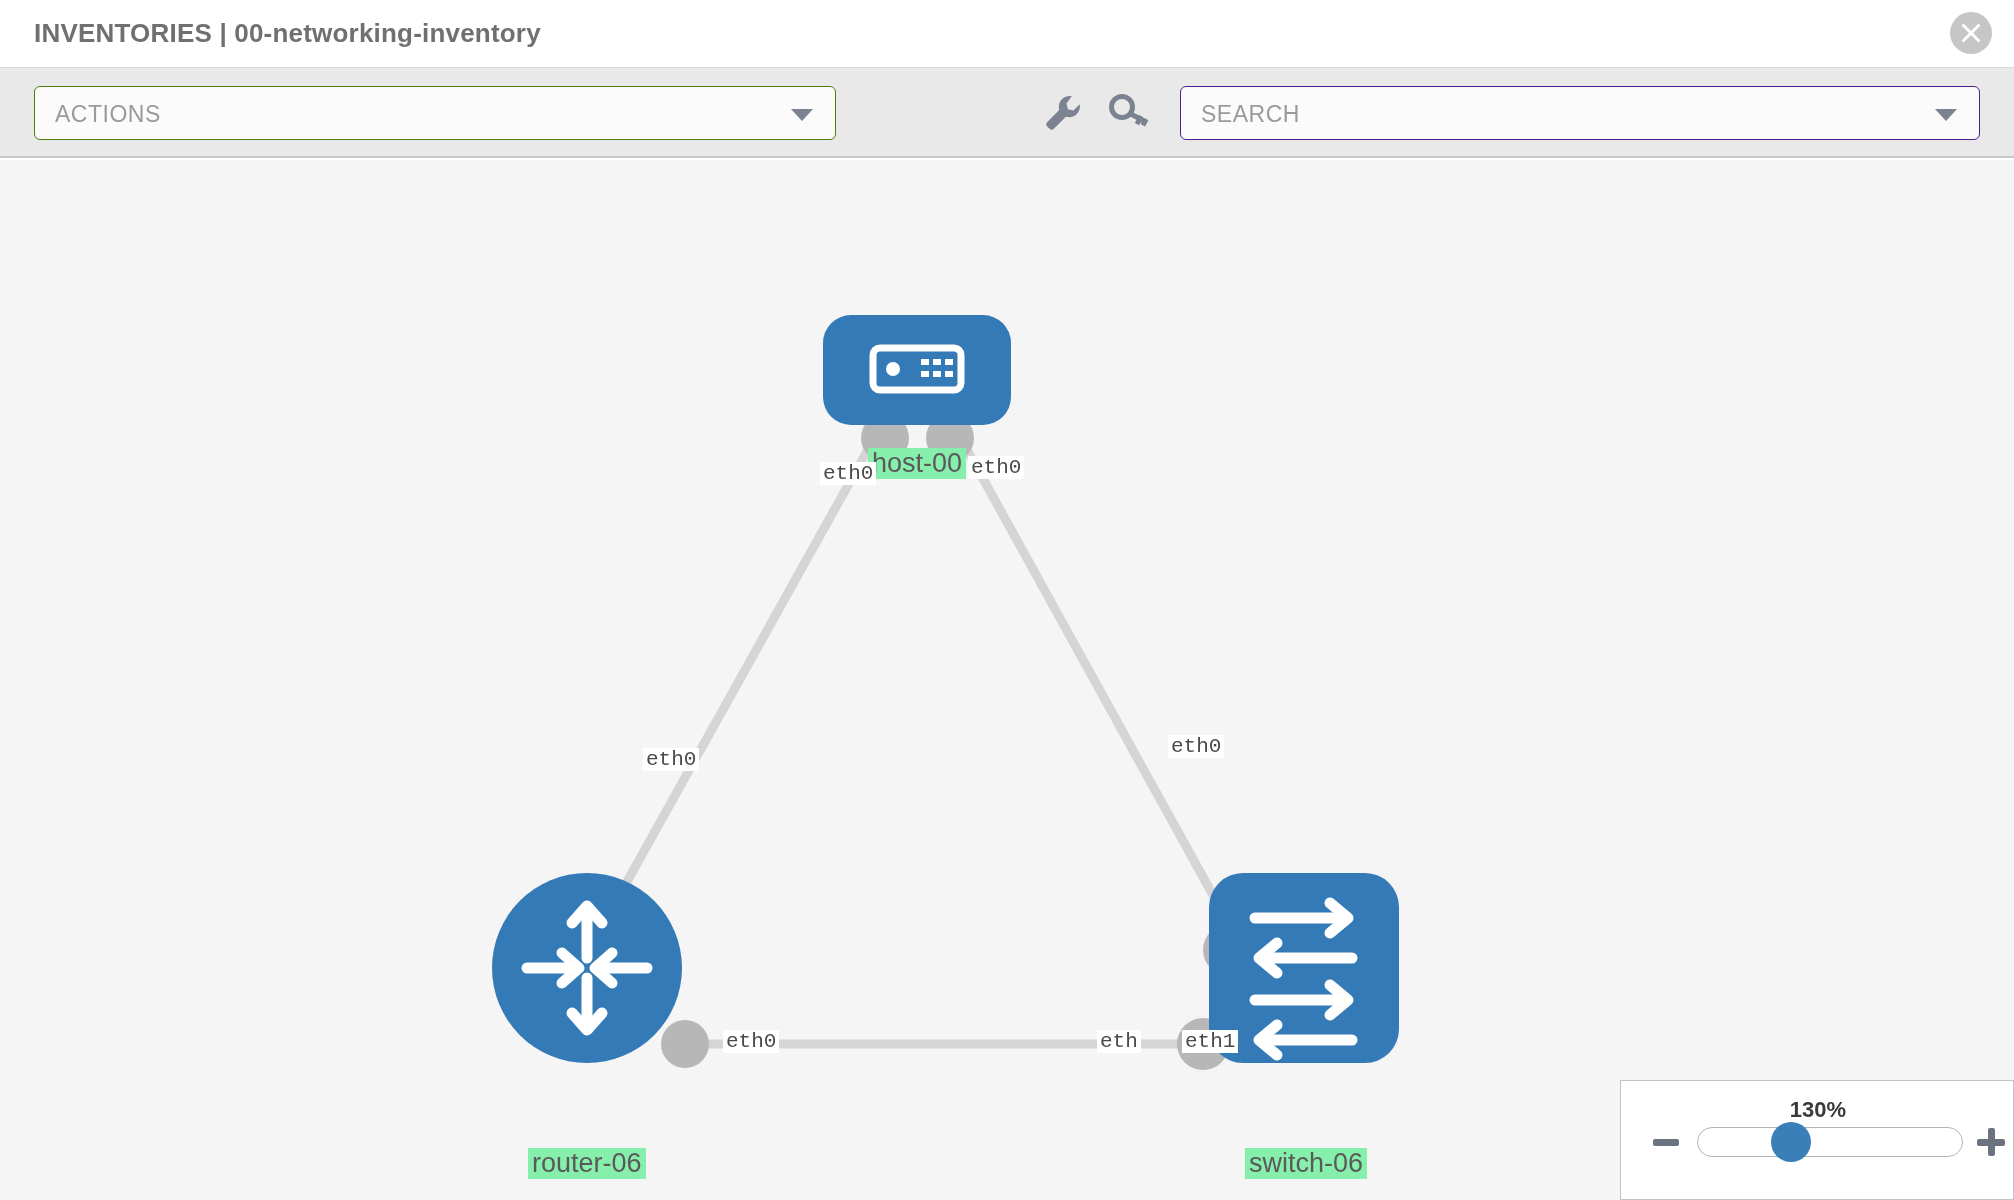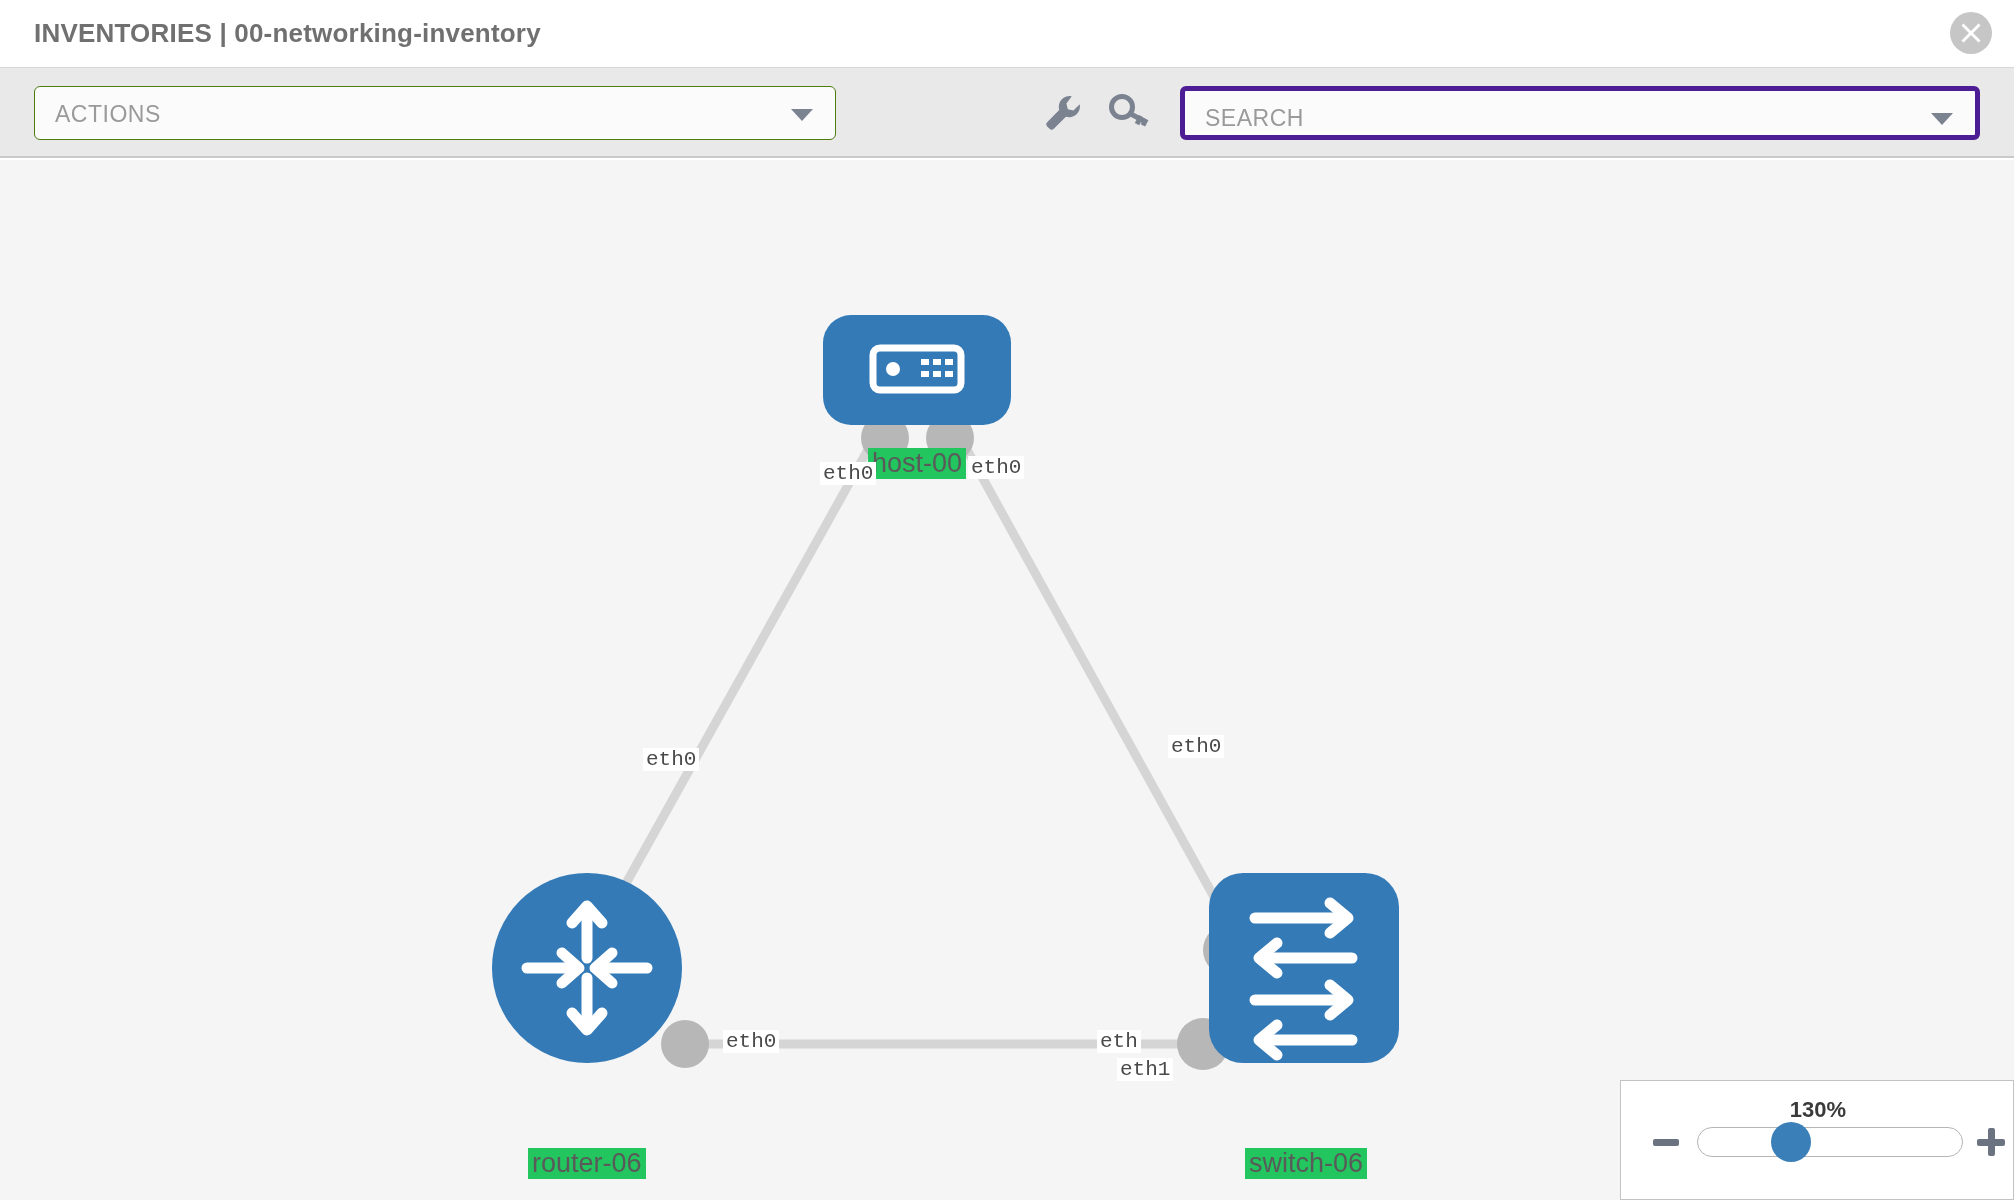--- a/index.html
+++ b/index.html
@@ -56,39 +56,39 @@
     position: absolute; top: 20px;
     width: 48px; height: 48px; cursor: pointer;
   }
   .tool-icon.wrench { left: 1038px; }
   .tool-icon.key    { left: 1104px; }
 
   .search-select {
     position: absolute; left: 1180px; top: 18px;
     width: 800px; height: 54px;
     background: #fbfbfb;
-    border: 5px solid #4c1d95; border-radius: 6px;
+    border: 1px solid #4c1d95; border-radius: 6px;
     cursor: text;
   }
   .search-label {
     position: absolute; left: 20px; top: 14px;
     font-size: 23px; color: #9a9a9a; letter-spacing: 0.5px;
   }
 
   
   .canvas {
     position: absolute; left: 0; top: 160px;
     width: 2014px; height: 1040px;
     background: #f5f5f5; overflow: hidden;
   }
   .topology { position: absolute; left: 0; top: 0; width: 2014px; height: 1040px; }
   .node-label {
     position: absolute;
     font-size: 27px; color: #5a5a5a;
-    background: #22c55e;
+    background: #86efac;
     padding: 0 4px; white-space: nowrap;
     text-align: center;
   }
   .iface-label {
     position: absolute;
     font-size: 21px; color: #4a4a4a;
     background: #ffffff;
     padding: 0 3px; white-space: nowrap; font-family: Liberation Mono, monospace;
   }
 
@@ -236,21 +236,21 @@
     <div class="node-label" style="left:868px; top:288px;">host-00</div>
     <div class="node-label" style="left:528px; top:988px;">router-06</div>
     <div class="node-label" style="left:1245px; top:988px;">switch-06</div>
 
     <div class="iface-label" style="left:820px; top:302px;">eth0</div>
     <div class="iface-label" style="left:968px; top:296px;">eth0</div>
     <div class="iface-label" style="left:643px; top:588px;">eth0</div>
     <div class="iface-label" style="left:1168px; top:575px;">eth0</div>
     <div class="iface-label" style="left:723px; top:870px;">eth0</div>
     <div class="iface-label" style="left:1097px; top:870px;">eth</div>
-    <div class="iface-label" style="left:1117px; top:870px;margin-top:28px;">eth1</div>
+    <div class="iface-label" style="left:1182px; top:870px;">eth1</div>
   </div>
 
   <div class="zoom-panel">
     <div class="zoom-value">130%</div>
     <div class="zoom-minus"></div>
     <div class="zoom-track"></div>
     <div class="zoom-thumb"></div>
     <div class="zoom-plus"></div>
   </div>
 

